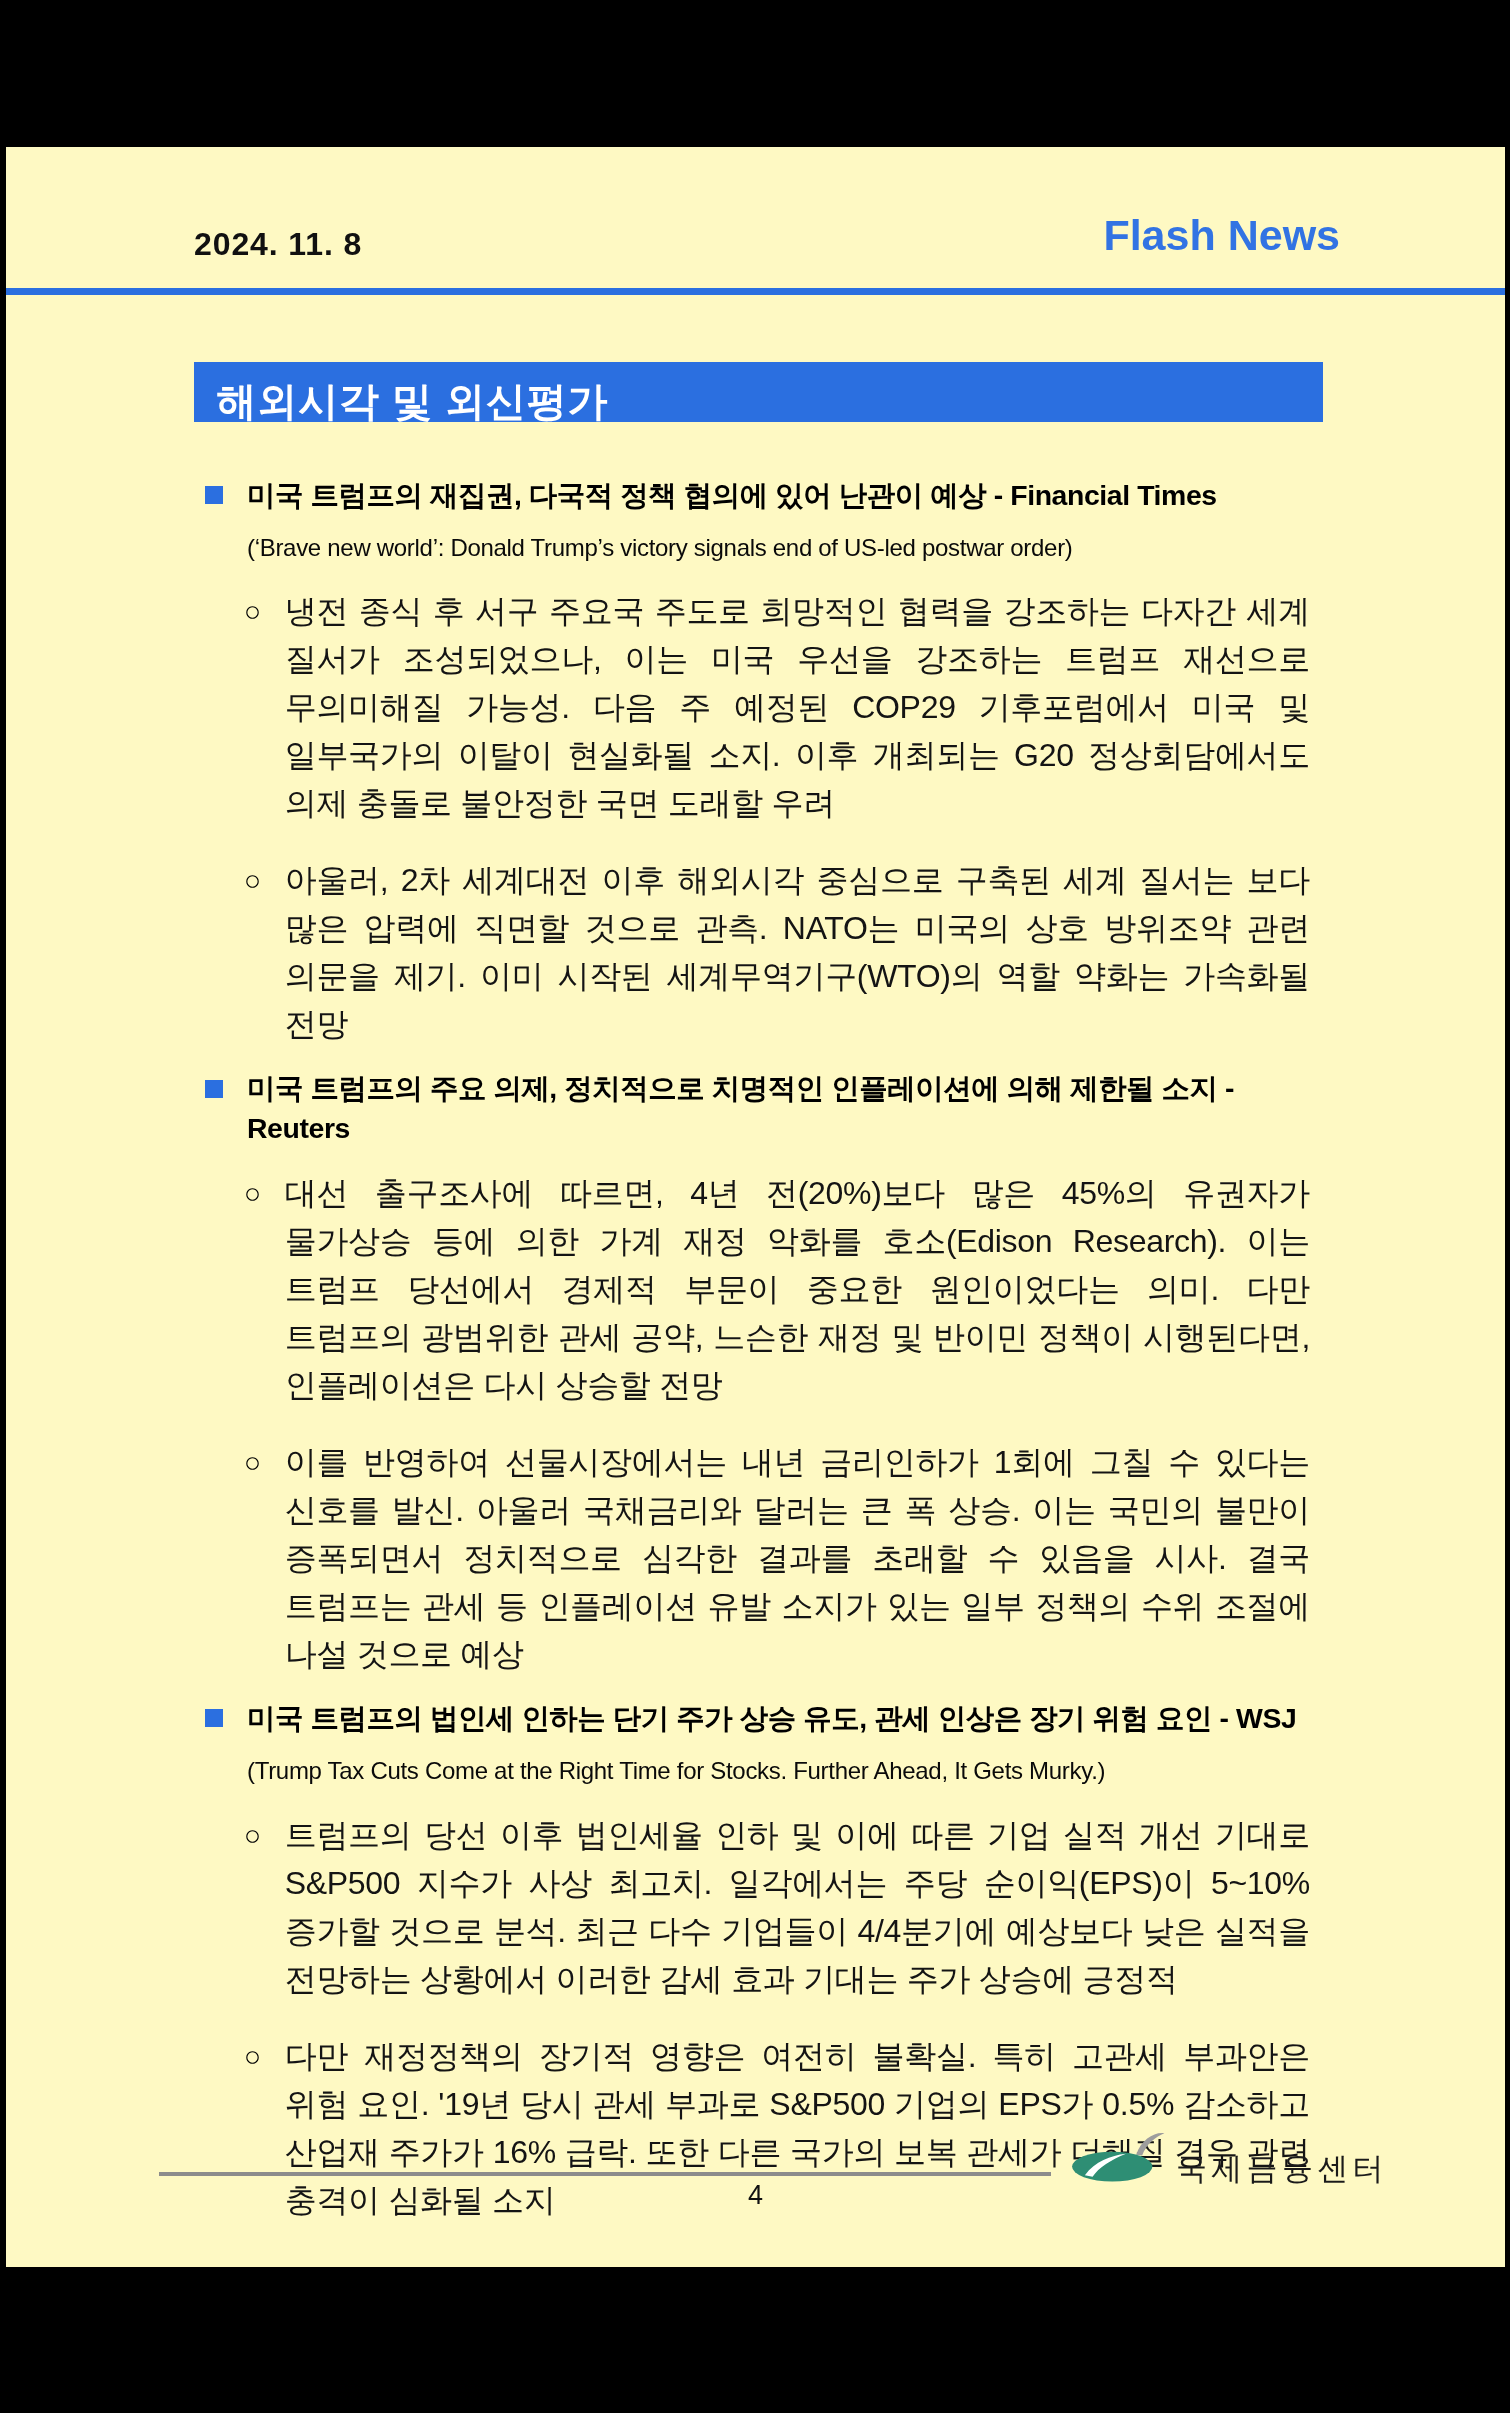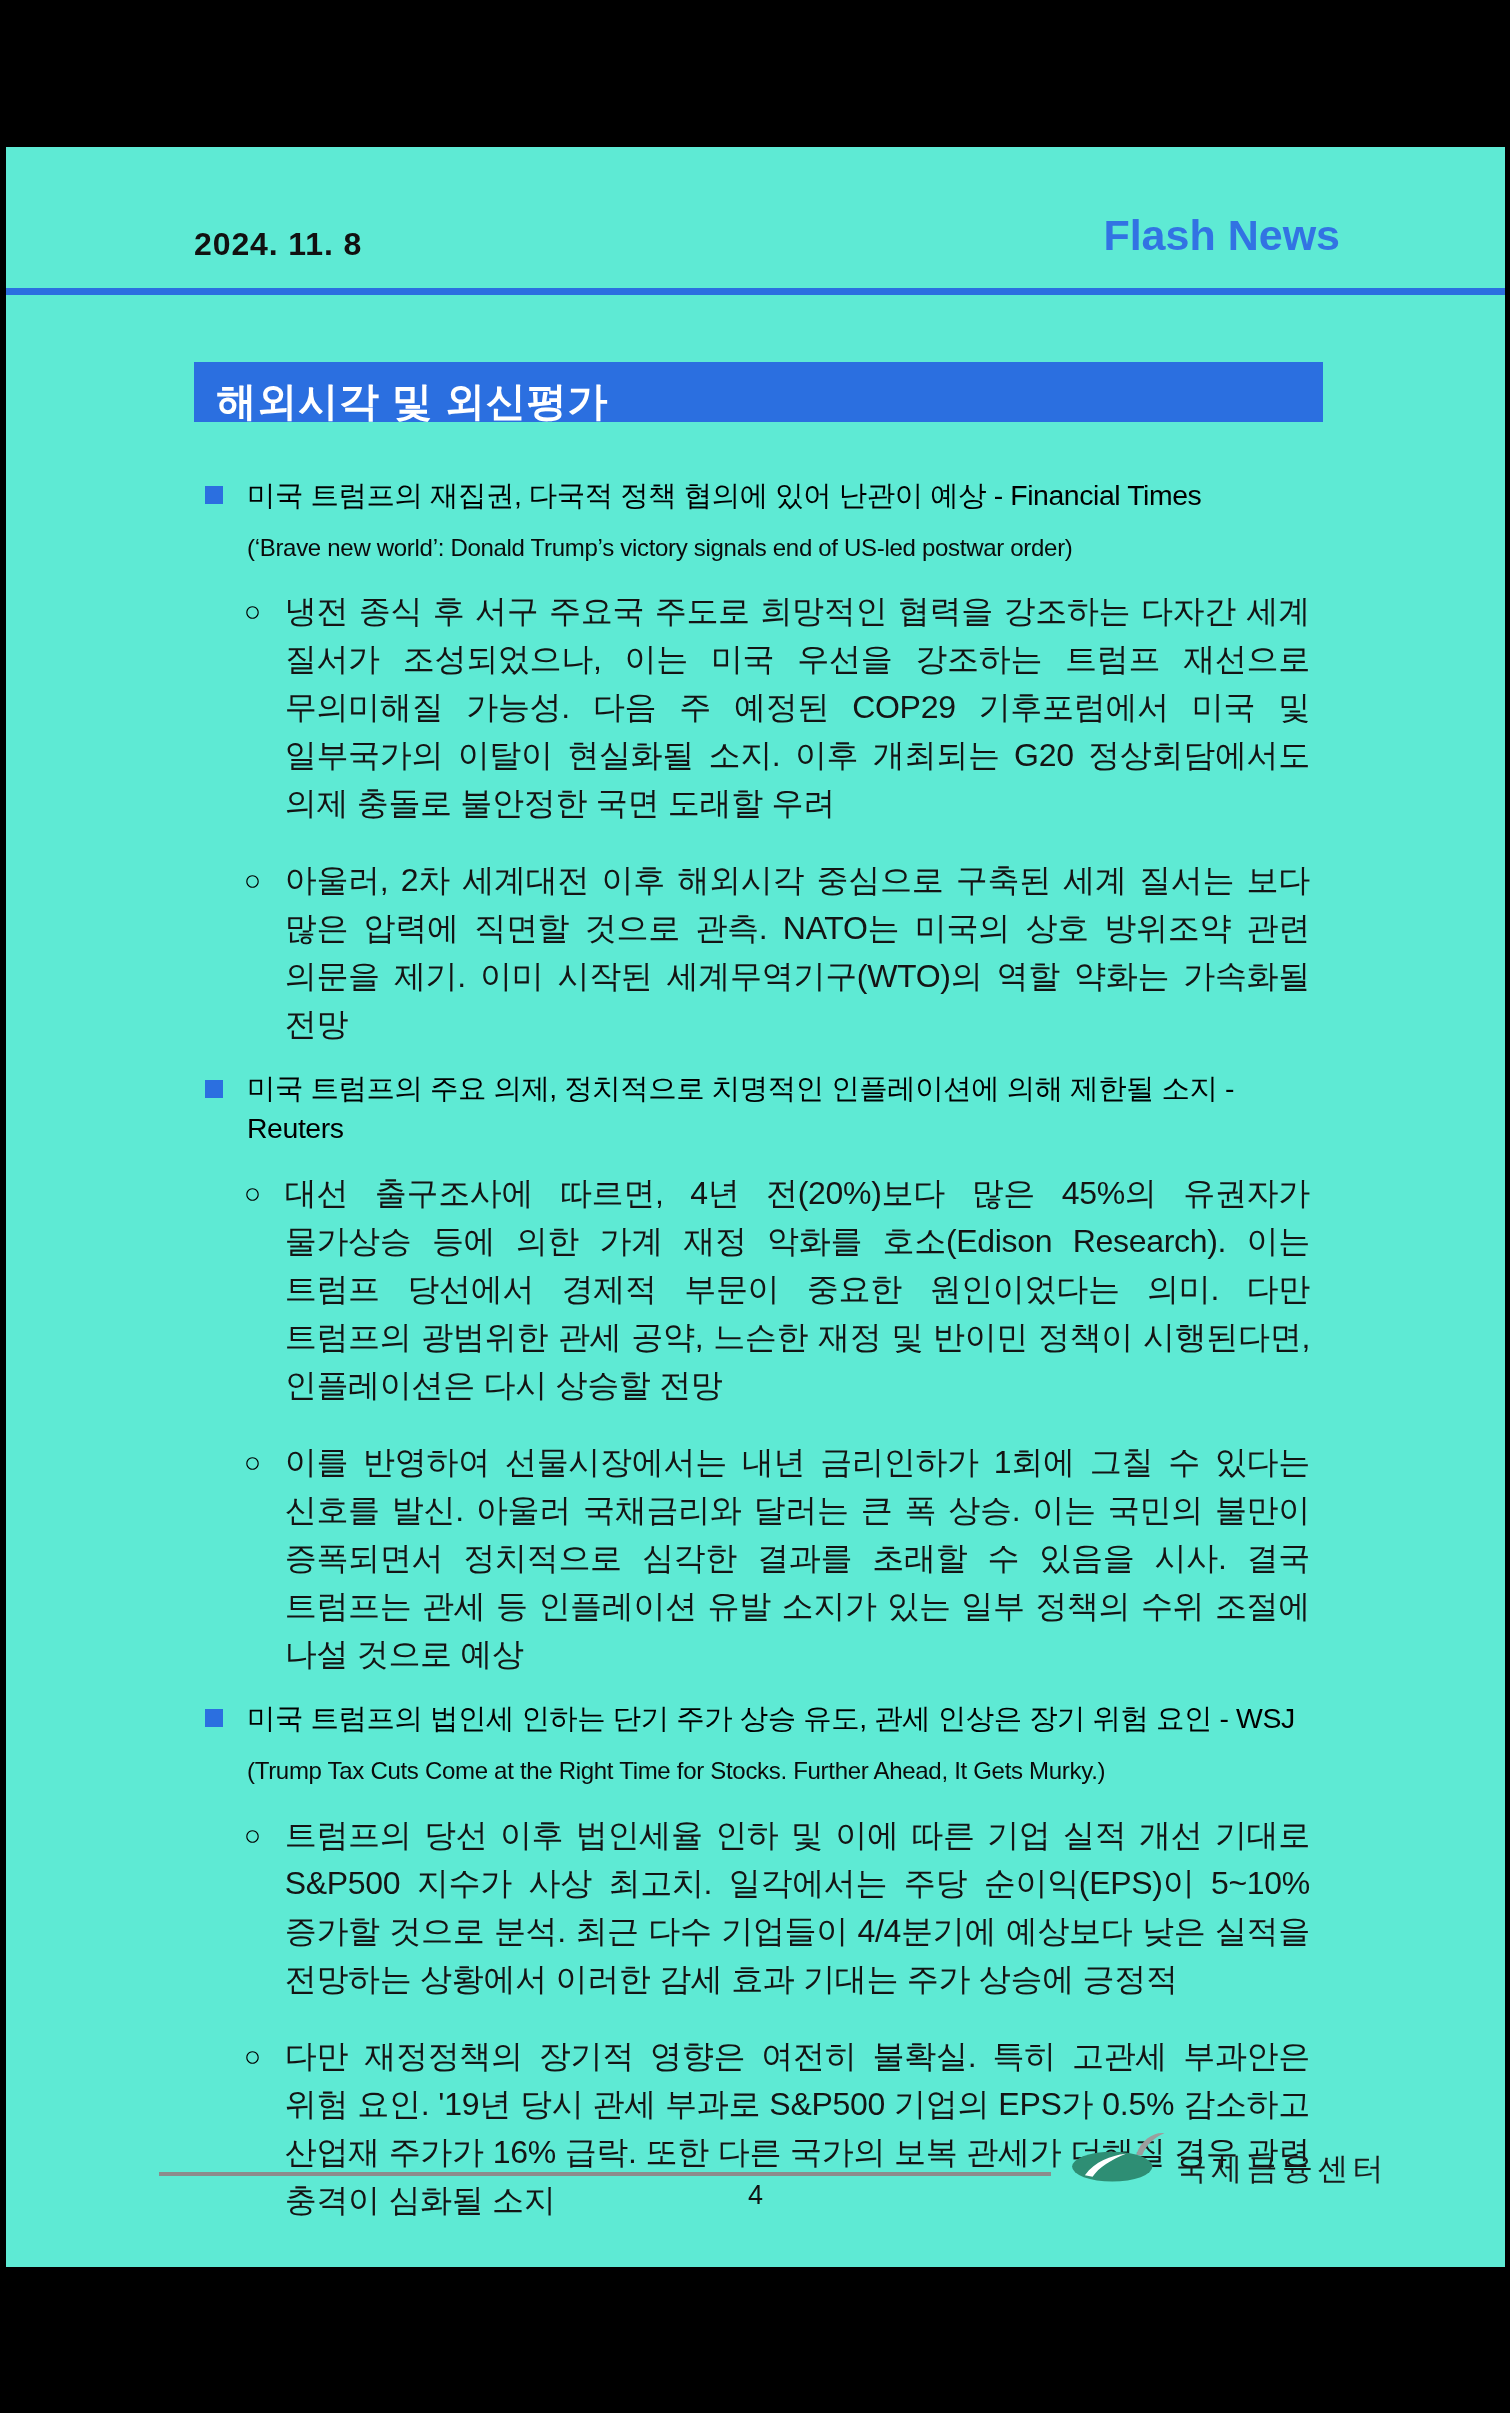--- a/index.html
+++ b/index.html
@@ -3,21 +3,21 @@
 <meta charset="utf-8">
 <style>
   html,body{margin:0;padding:0;}
   body{
     width:1510px;height:2413px;position:relative;background:#000;
     font-family:"Liberation Sans", sans-serif;
     -webkit-font-smoothing:antialiased;
   }
   .sheet{
     position:absolute;left:6px;top:147px;width:1499px;height:2120px;
-    background:#5eead4;overflow:hidden;
+    background:#fef9c3;overflow:hidden;
   }
   
   .report-date{
     position:absolute;left:188px;top:79px;
     font-size:32px;font-weight:bold;color:#111;letter-spacing:0.9px;
   }
   .brand-title{
     position:absolute;right:165px;top:64px;
     font-size:43px;font-weight:bold;color:#3273e3;letter-spacing:0px;margin-left:44px;
   }
@@ -35,21 +35,21 @@
     position:absolute;left:199px;top:328px;width:1105px;color:#1b1b1b;
   }
   .article{margin-top:20px;}
   .article:first-child{margin-top:0;}
   .article-heading{display:flex;align-items:flex-start;}
   .bullet-square{
     flex:0 0 auto;width:18px;height:18px;background:#2b6fe0;
     margin:11.2px 24px 0 0;
   }
   .article-headline{
-    font-size:28.4px;font-weight:normal;color:#000;line-height:40px;letter-spacing:-0.4px;
+    font-size:28.4px;font-weight:bold;color:#000;line-height:40px;letter-spacing:-0.4px;
   }
   .article-subtitle{
     margin:13.8px 0 0 42px;font-size:24px;color:#0a0a0a;line-height:38px;letter-spacing:-0.3px;
   }
   .bullet-item{display:flex;margin:20.7px 0 0 39px;}
   .bullet-item + .bullet-item{margin-top:29px;}
   .circle-bullet{
     flex:0 0 auto;width:26px;margin-right:14.7px;
     font-size:28.4px;line-height:48px;color:#000;
   }

